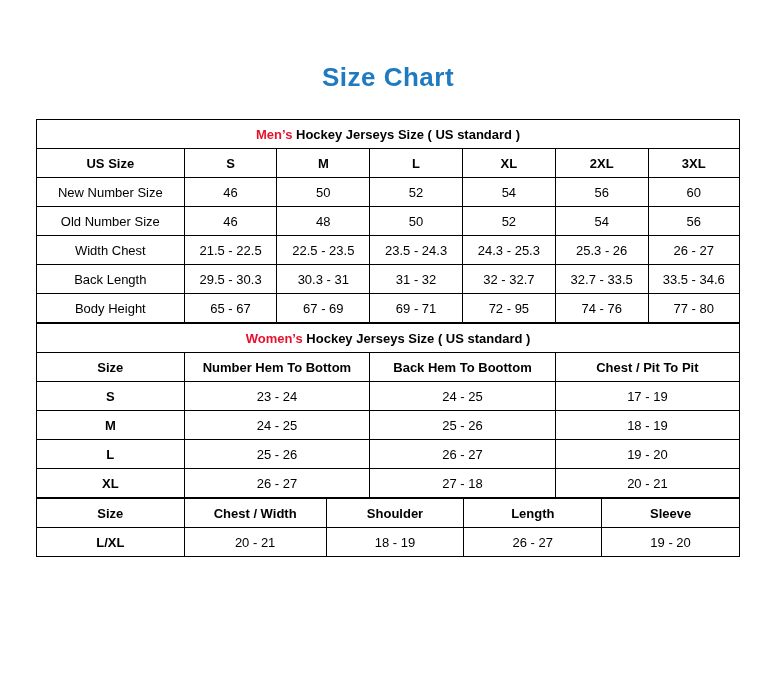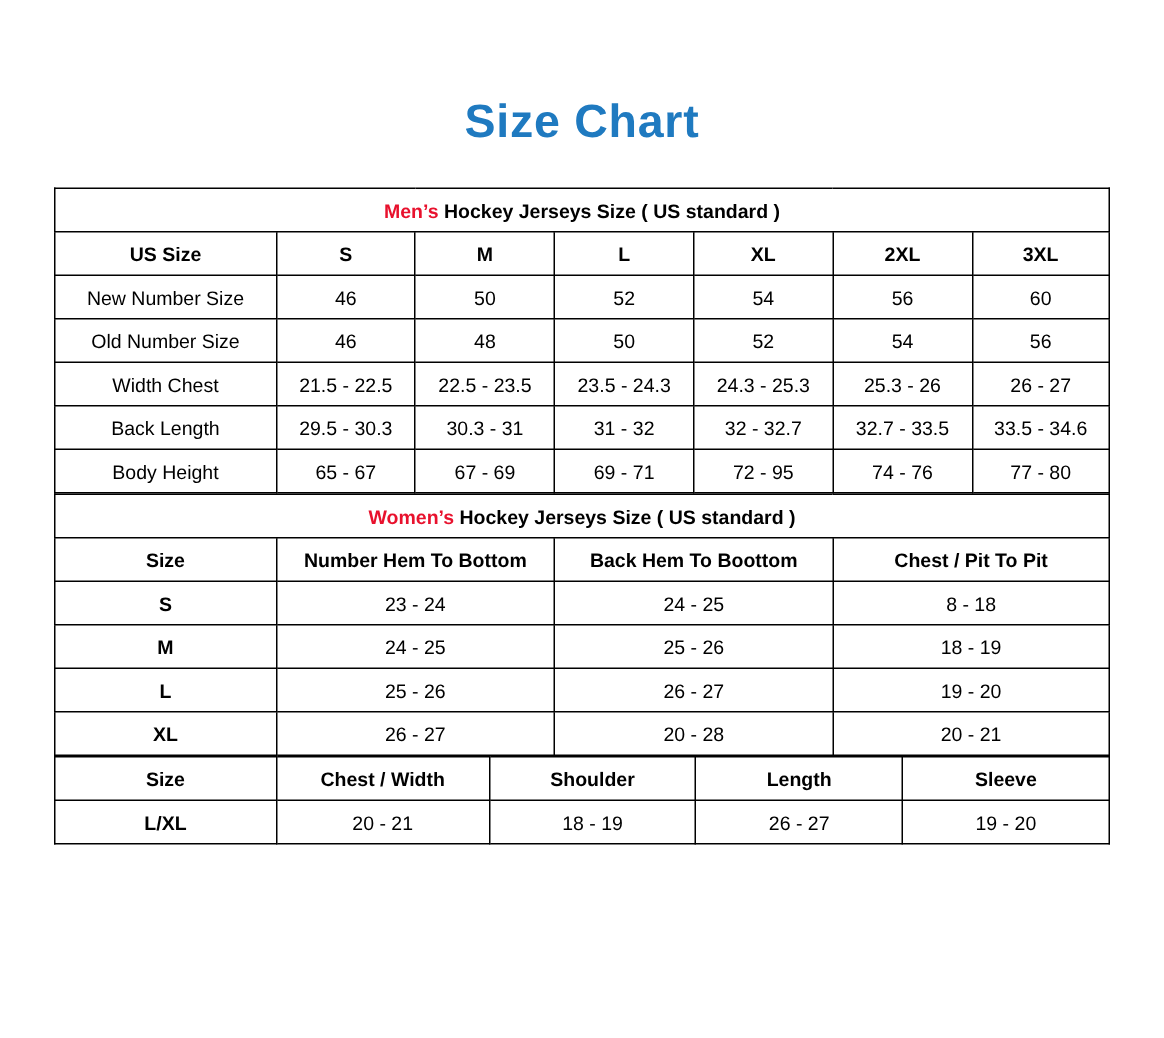--- a/index.html
+++ b/index.html
@@ -16,21 +16,21 @@
   }
   #page {
     position: relative;
     width: 776px;
     height: 692px;
     box-sizing: border-box;
   }
   .title {
     text-align: center;
     color: #1f7ac0;
-    font-size: 31px;
+    font-size: 26px;
     font-weight: bold;
     letter-spacing: 0.5px;
     padding-top: 62px;
     padding-bottom: 0;
     line-height: 1.2;
   }
   .chart-wrap {
     padding: 26px 36px 0 36px;
   }
   table.size-table {
@@ -167,38 +167,38 @@
         <tr>
           <td class="col-head">Size</td>
           <td class="col-head">Number Hem To Bottom</td>
           <td class="col-head">Back Hem To Boottom</td>
           <td class="col-head">Chest / Pit To Pit</td>
         </tr>
         <tr>
           <td class="row-head-bold">S</td>
           <td>23 - 24</td>
           <td>24 - 25</td>
-          <td>8 - 18</td>
+          <td>17 - 19</td>
         </tr>
         <tr>
           <td class="row-head-bold">M</td>
           <td>24 - 25</td>
           <td>25 - 26</td>
           <td>18 - 19</td>
         </tr>
         <tr>
           <td class="row-head-bold">L</td>
           <td>25 - 26</td>
           <td>26 - 27</td>
           <td>19 - 20</td>
         </tr>
         <tr>
           <td class="row-head-bold">XL</td>
           <td>26 - 27</td>
-          <td>20 - 28</td>
+          <td>27 - 18</td>
           <td>20 - 21</td>
         </tr>
       </tbody>
     </table>
 
     <table class="size-table">
       <colgroup>
         <col style="width:21%">
           <col style="width:20.2%">
           <col style="width:19.6%">

